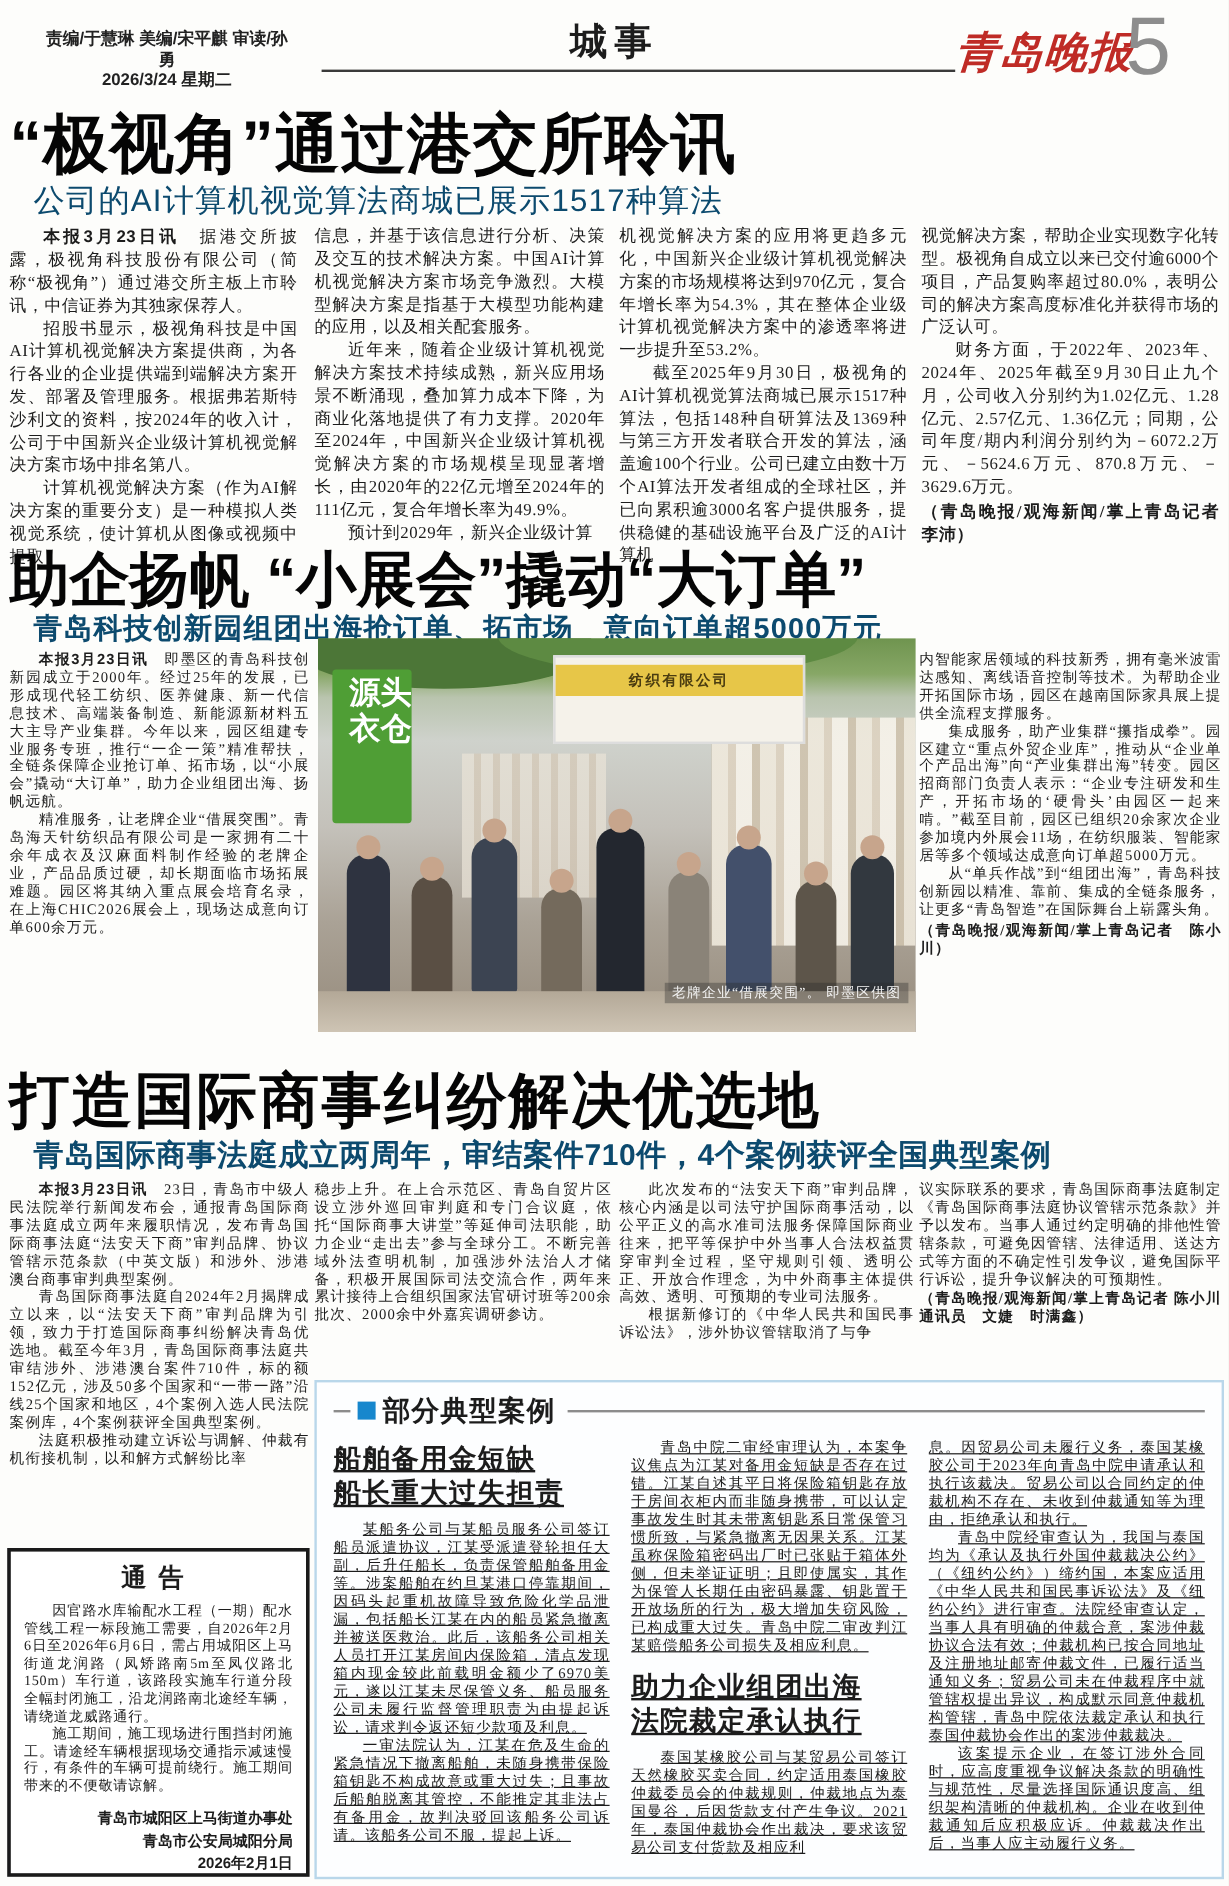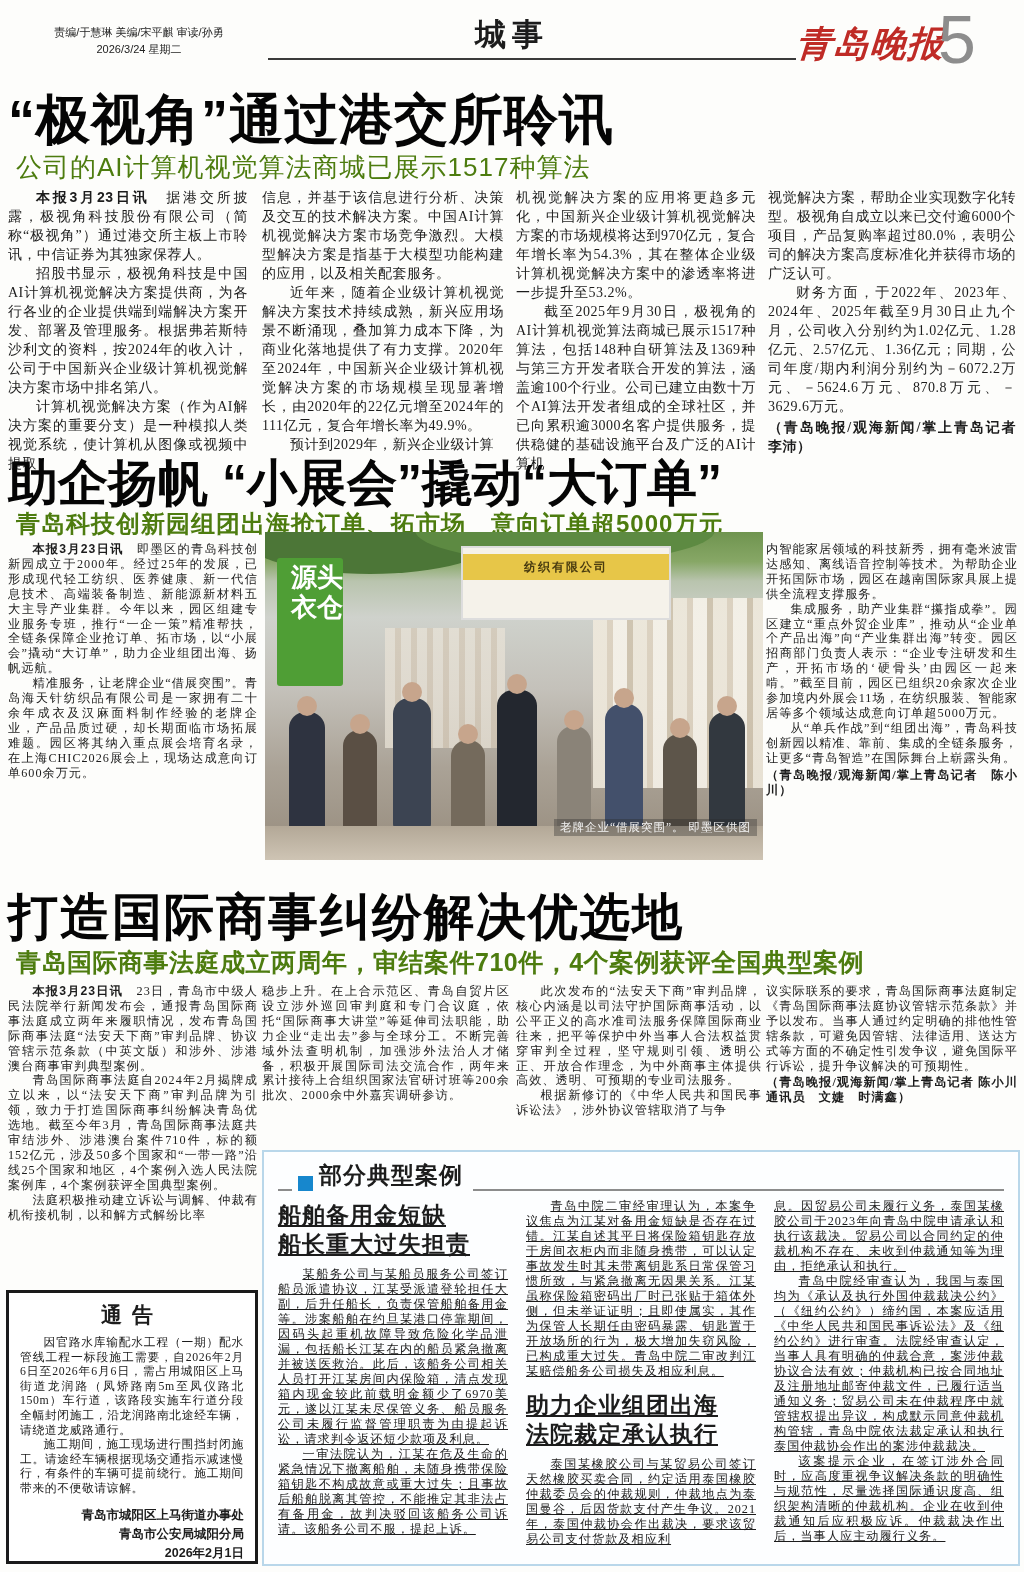--- a/index.html
+++ b/index.html
@@ -4,36 +4,36 @@
 <style>
   * { margin:0; padding:0; box-sizing:border-box; }
   html,body { background:#e9e9e6; }
   .page {
     position:relative; width:1024px; height:1572px; margin:0 auto;
     background:#fdfdfb; overflow:hidden;
     font-family:"Liberation Serif","DejaVu Serif",serif; color:#1c1c1c;
   }
   
   .credits { position:absolute; left:34px; top:24px; width:210px; text-align:center;
-    font-size:11px; line-height:17px; color:#222; font-family:"Liberation Sans",sans-serif; font-weight:normal;}
+    font-size:14px; line-height:17px; color:#222; font-family:"Liberation Sans",sans-serif; font-weight:bold;}
   .section-title { position:absolute; left:0; right:0; top:14px; text-align:center;
     font-size:31px; font-weight:bold; letter-spacing:6px; font-family:"Liberation Sans",sans-serif; }
   .header-rule { position:absolute; left:268px; top:58px; width:528px; height:2px; background:#3a3a3a; }
   .masthead { position:absolute; left:796px; top:20px; font-size:36px; font-weight:bold;
     font-style:italic; color:#bf2b26; letter-spacing:1px; font-family:"Liberation Serif",serif;
     transform:skewX(-4deg); }
   .page-num { position:absolute; left:938px; top:0px; font-size:68px; color:#8d8d8d;
     font-family:"Liberation Sans",sans-serif; }
   
   .headline { position:absolute; left:8px; font-weight:bold; color:#050505;
     font-family:"Liberation Sans","DejaVu Sans",sans-serif; white-space:nowrap; }
   .h1 { top:84px;  font-size:54px; letter-spacing:1px; }
   .h2 { top:450px; font-size:50px; letter-spacing:0px; }
   .h3 { top:884px; font-size:50px; letter-spacing:2px; }
-  .subhead { position:absolute; left:16px; font-family:"Liberation Sans",sans-serif; color:#4d7c0f; white-space:nowrap; }
+  .subhead { position:absolute; left:28px; font-family:"Liberation Sans",sans-serif; color:#0c4a6e; white-space:nowrap; }
   .sh1 { top:150px; font-size:26px; font-weight:normal; letter-spacing:1px; }
   .sh2 { top:508px; font-size:24px; font-weight:bold; letter-spacing:1px; }
   .sh3 { top:946px; font-size:25px; font-weight:bold; letter-spacing:0.5px; }
   
   .col { position:absolute; text-align:justify; }
   .col p { text-indent:2em; }
   .col p.noindent { text-indent:0; }
   .body-lg { font-size:14px; line-height:19px; letter-spacing:0.5px; }
   .body-sm { font-size:12.2px; line-height:14.9px; letter-spacing:1px; }
   .dateline { font-weight:bold; font-family:"Liberation Sans",sans-serif; }
@@ -64,21 +64,21 @@
   .notice { position:absolute; left:6px; top:1290px; width:252px; height:274px;
     border:3px solid #1a1a1a; background:#fff; padding:8px 11px 6px; }
   .notice-title { text-align:center; font-size:21px; font-weight:bold; letter-spacing:10px;
     font-family:"Liberation Sans",sans-serif; margin-bottom:6px; }
   .notice p { font-size:11.8px; line-height:14.6px; text-indent:2em; text-align:justify; letter-spacing:0.6px; }
   .notice .sigs { margin-top:10px; text-align:right; font-weight:bold; font-size:12.5px; line-height:19px;
     font-family:"Liberation Sans",sans-serif; }
   
   .cases { position:absolute; left:262px; top:1150px; width:758px; height:416px;
     border:2px solid #b9d7ea; background:#fdfeff; padding:6px 14px 8px; }
-  .cases-header { display:flex; align-items:flex-end; margin:2px 0 8px; }
+  .cases-header { display:flex; align-items:center; margin:2px 0 8px; }
   .cases-header .line { height:2px; background:#8c8c8c; }
   .cases-header .line.l { width:14px; margin-right:6px; }
   .cases-header .line.r { flex:1; margin-left:10px; }
   .cases-header .sq { width:15px; height:15px; background:#1787cd; margin-right:6px; }
   .cases-title { font-size:23px; font-weight:bold; font-family:"Liberation Sans",sans-serif; letter-spacing:1px; }
   .cases-cols { display:flex; gap:18px; }
   .cases-cols .ccol { flex:1; text-align:justify;text-decoration:underline; }
   .case-title { font-size:23px; line-height:29px; font-weight:bold;
     font-family:"Liberation Sans",sans-serif; margin:2px 0 8px; letter-spacing:1px; }
   .case-title.mt { margin-top:12px; }

